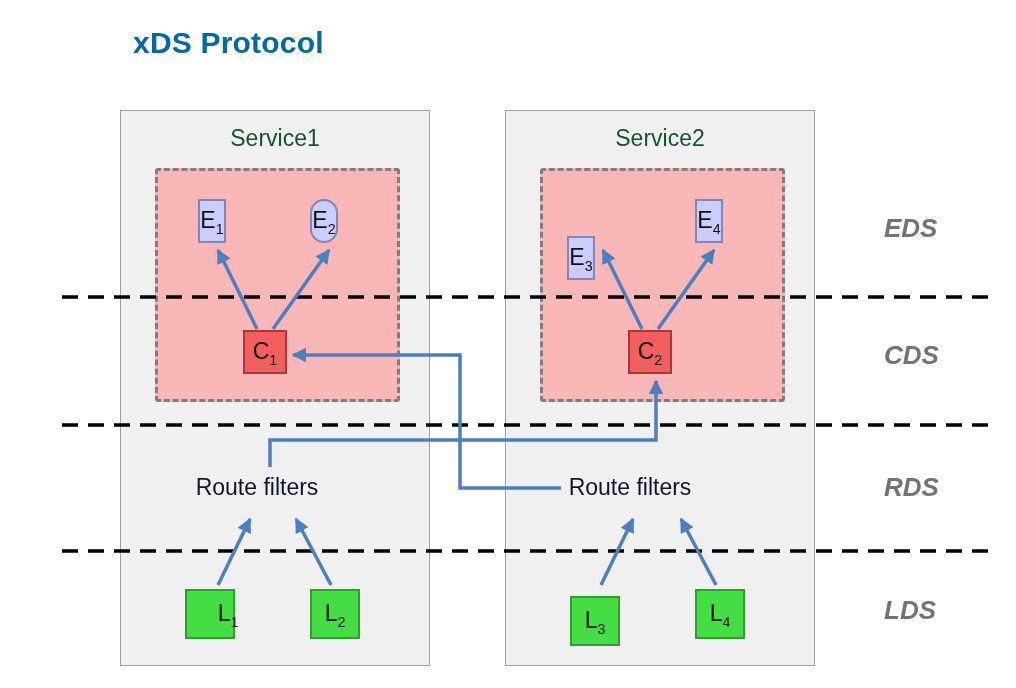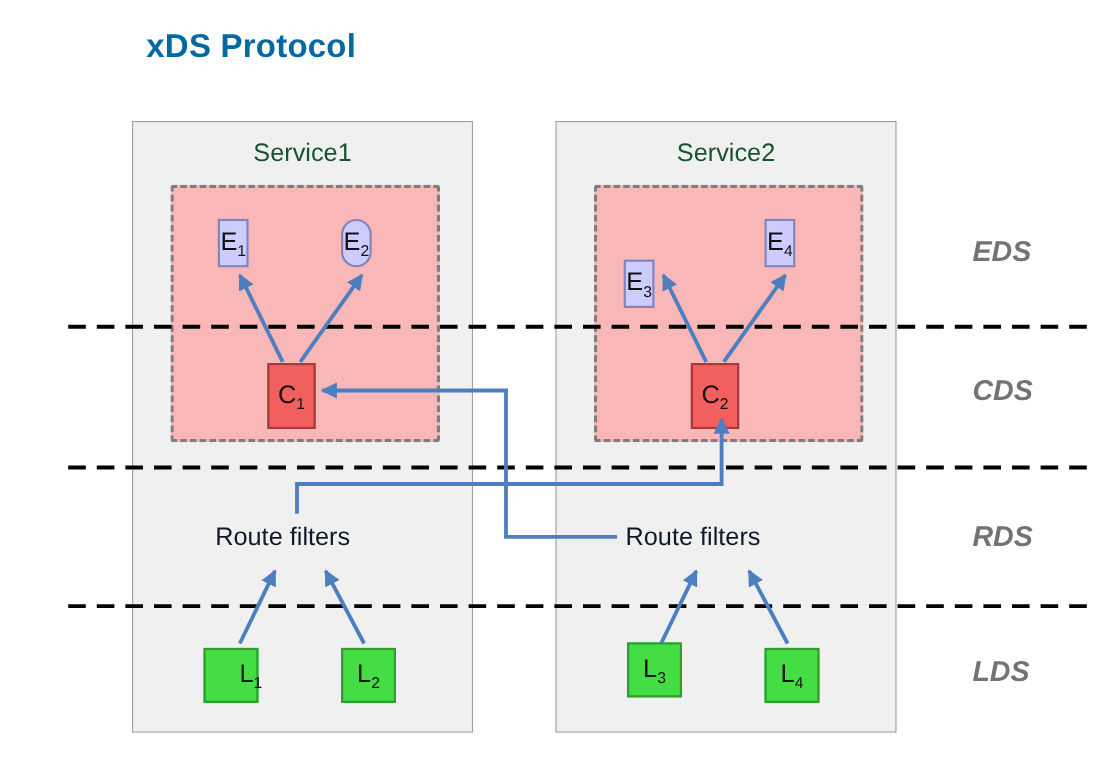--- a/index.html
+++ b/index.html
@@ -14,21 +14,21 @@
   .service--2 { left:505px; }
   .service-title { position:absolute; top:14px; left:0; width:100%; text-align:center; font-size:23px; color:#14532d; }
 
   .region { position:absolute; top:168px; width:245px; height:234px; background:#f9b7b7; border:3px dashed #7e7e7e; border-radius:3px; }
   .region--1 { left:155px; }
   .region--2 { left:540px; }
 
   .node { position:absolute; display:flex; align-items:center; justify-content:center; font-size:23px; color:#111; z-index:5; }
   .node sub { font-size:0.62em; line-height:1; }
   .endpoint { width:28px; height:44px; background:#ccccff; border:2px solid #8484b8; }
-  .cluster  { width:44px; height:60px; background:#f25f5f; border:2px solid #aa3a3a; }
+  .cluster  { width:44px; height:44px; background:#f25f5f; border:2px solid #aa3a3a; }
   .listener { width:50px; height:50px; background:#44dd44; border:2px solid #2f9e2f; }
 
   .route-filters { position:absolute; top:474px; width:220px; text-align:center; font-size:23px; color:#0f172a; z-index:5; }
   .route-filters--1 { left:147px; }
   .route-filters--2 { left:520px; }
 
   .layer-label { position:absolute; left:884px; width:110px; font-size:26px; font-weight:bold; font-style:italic; color:#737373; }
   .layer-label--eds { top:213px; }
   .layer-label--cds { top:340px; }
   .layer-label--rds { top:472px; }
@@ -75,21 +75,21 @@
   <div class="node endpoint" style="left:567px; top:199px;margin-top:37px;">
     <span><span>E</span><sub>3</sub></span>
   </div>
   <div class="node endpoint" style="left:695px; top:199px;">
     <span><span>E</span><sub>4</sub></span>
   </div>
   <div class="node cluster" style="left:628px; top:330px;">
     <span><span>C</span><sub>2</sub></span>
   </div>
   <div class="route-filters route-filters--2">Route filters</div>
-  <div class="node listener" style="left:570px; top:584px;">
+  <div class="node listener" style="left:570px; top:596px;">
     <span><span>L</span><sub>3</sub></span>
   </div>
   <div class="node listener" style="left:695px; top:589px;">
     <span><span>L</span><sub>4</sub></span>
   </div>
 
   <div class="layer-label layer-label--eds">EDS</div>
   <div class="layer-label layer-label--cds">CDS</div>
   <div class="layer-label layer-label--rds">RDS</div>
   <div class="layer-label layer-label--lds">LDS</div>

